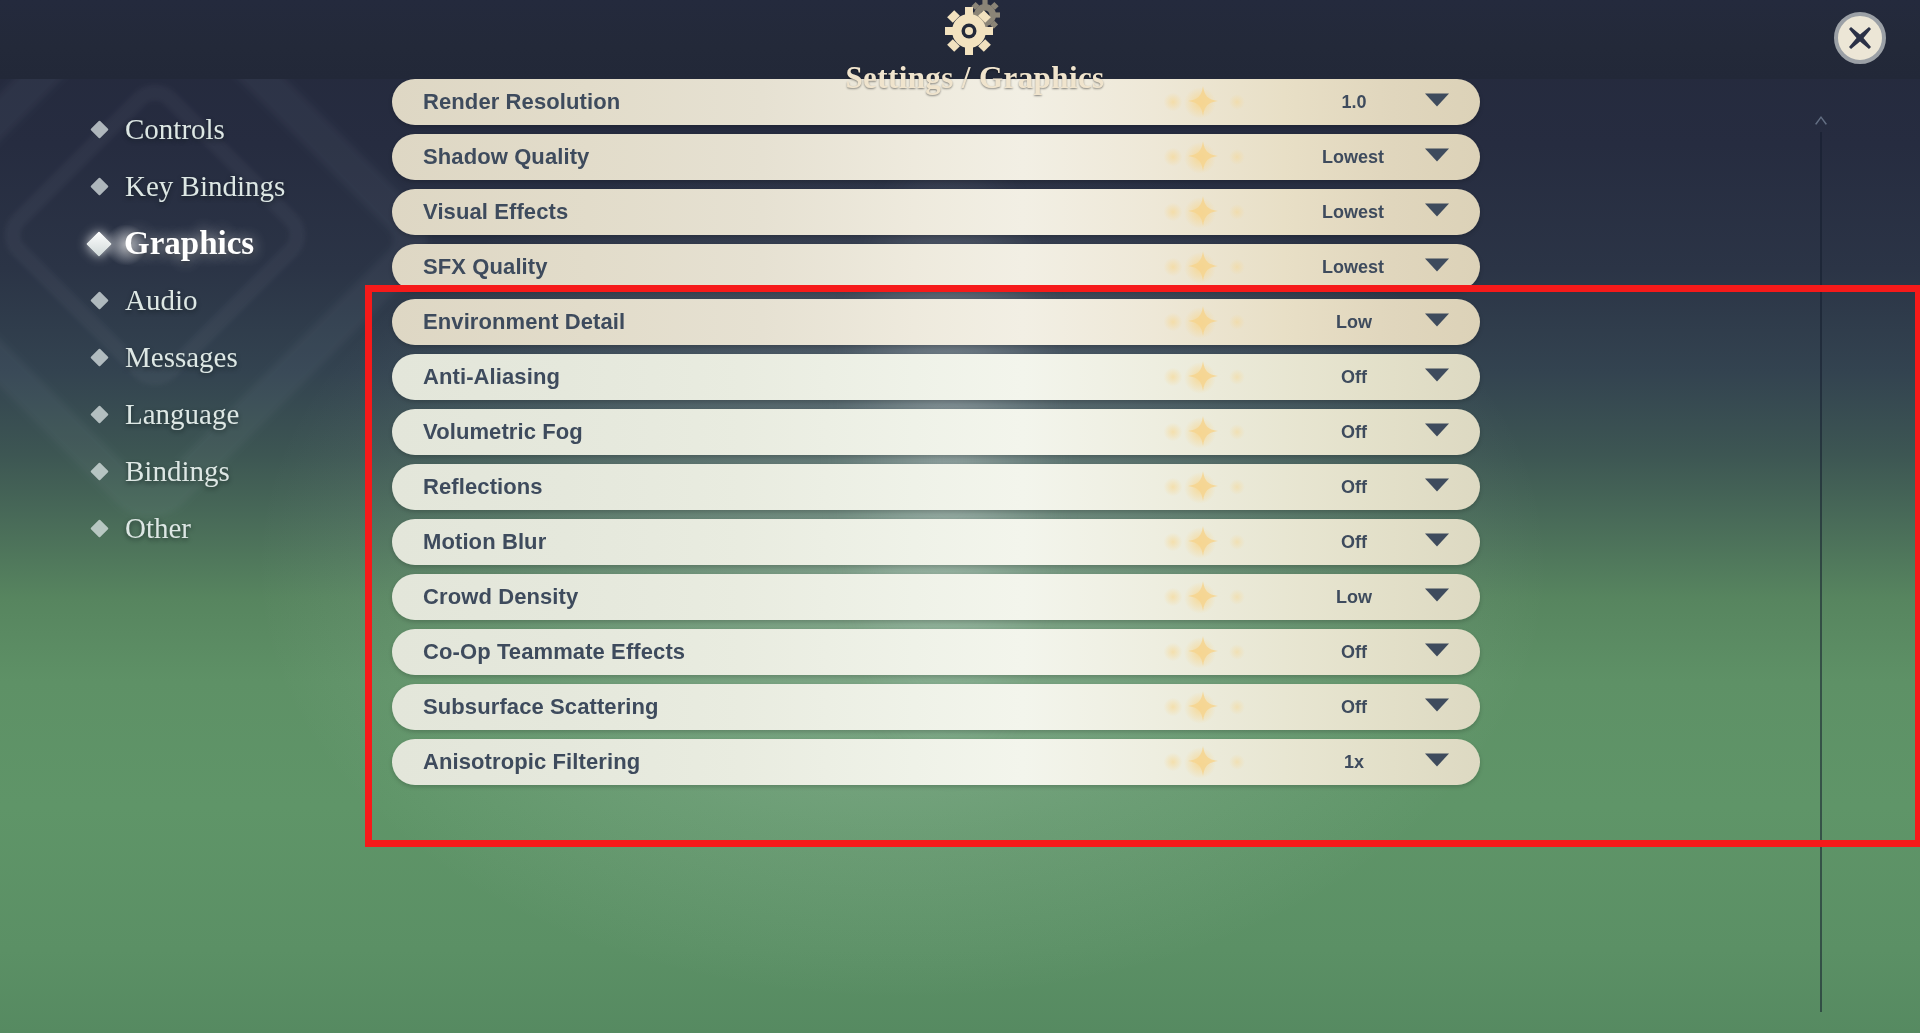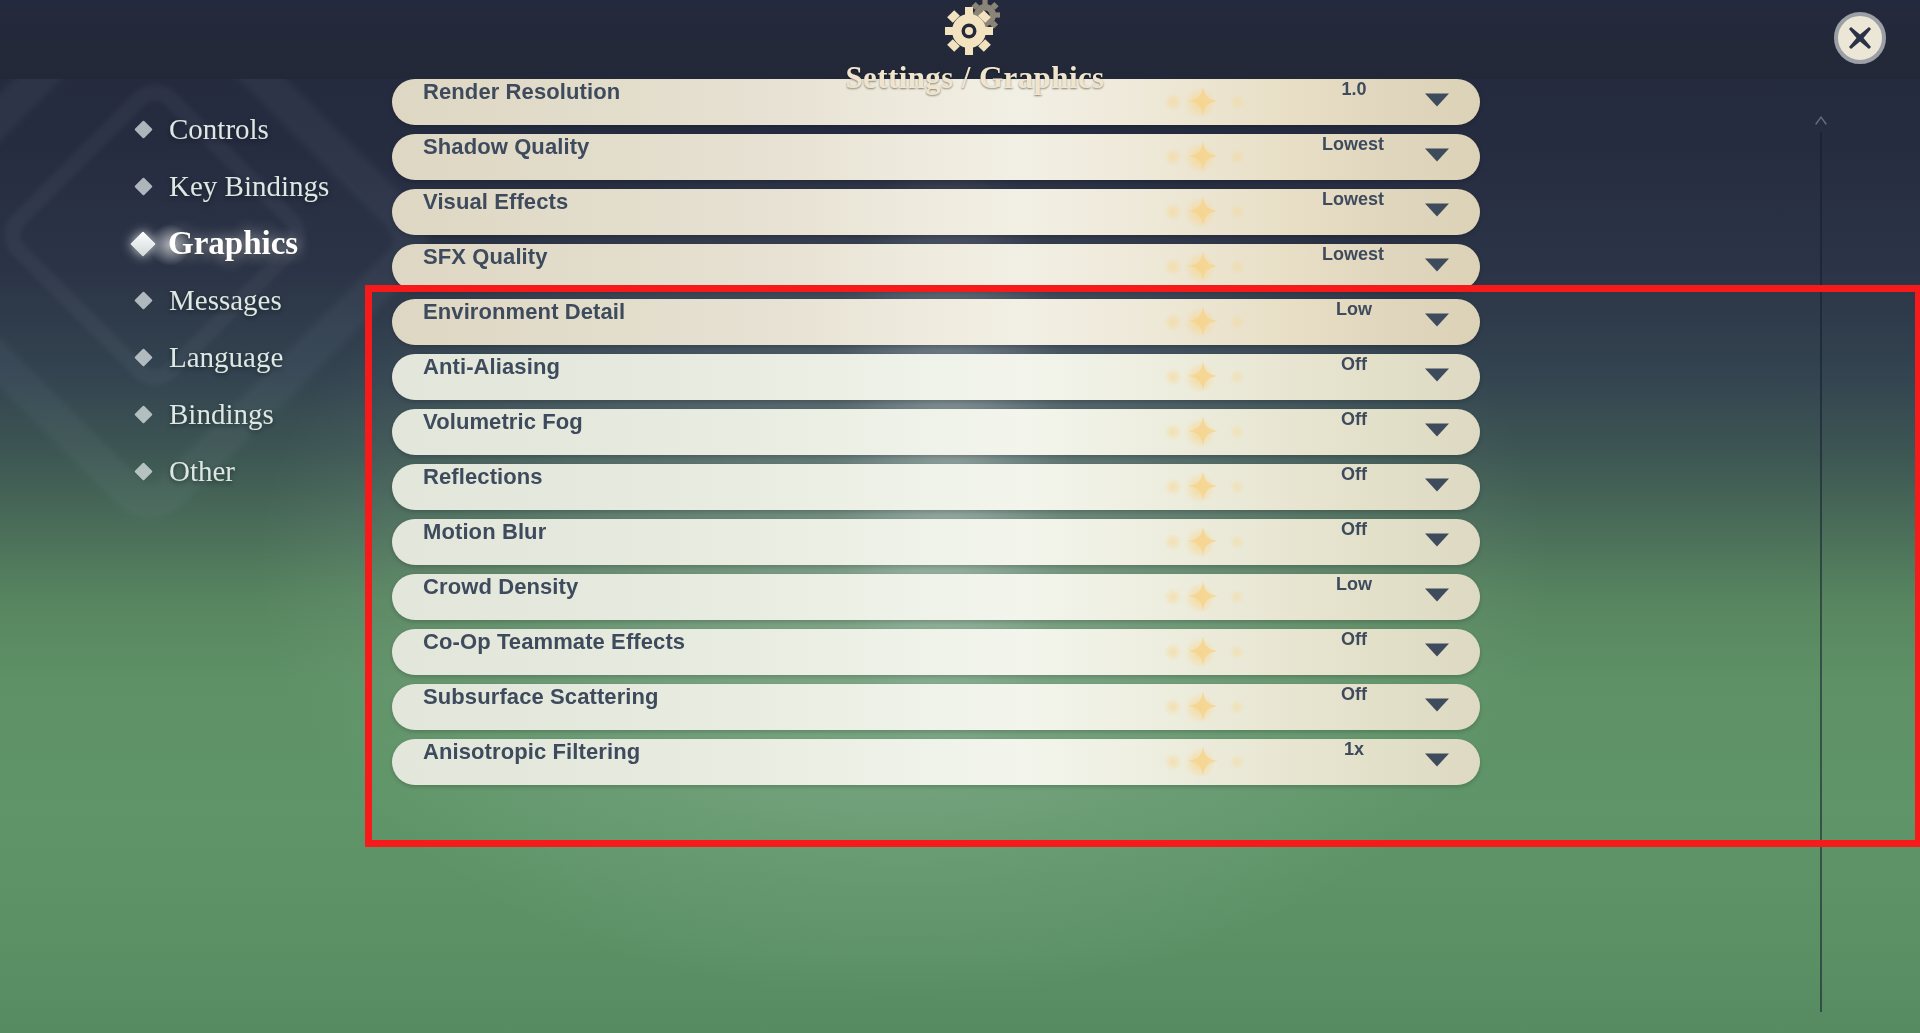--- a/index.html
+++ b/index.html
@@ -102,21 +102,20 @@
   }
   .close-btn svg { display: block; }
 
   
   .sidebar {
     position: absolute;
     left: 0; top: 79px;
     width: 385px; height: 954px;
     padding-top: 22px;
     z-index: 10;
-    margin-left: 44px;
   }
   .nav-item {
     display: flex;
     align-items: center;
     height: 57px;
     padding-left: 93px;
     cursor: pointer;
   }
   .nav-diamond {
     width: 13px; height: 13px;
@@ -166,21 +165,21 @@
     position: relative;
     height: 46px;
     margin-bottom: 9px;
     border-radius: 23px;
     background: linear-gradient(90deg,
       #ded7c4 0%, #e2dcca 18%, #e6e1d2 34%,
       #eeeadd 48%, #f2efe4 58%, #eee8d7 70%,
       #e8dfc6 82%, #e0d6bd 92%, #dcd2b8 100%);
     box-shadow: 0 2px 4px rgba(0,0,0,0.18);
     display: flex;
-    align-items: flex-start;
+    align-items: center;
     cursor: pointer;
     overflow: hidden;
   }
   
   .row .spark {
     position: absolute;
     pointer-events: none;
     background: radial-gradient(closest-side, rgba(248,214,140,0.85) 0%, rgba(248,214,140,0.0) 72%);
   }
   .row .spark.a { right: 258px; top: 2px;  width: 44px; height: 44px; }
@@ -318,20 +317,24 @@
     <div class="nav-item">
       <span class="nav-diamond"></span>
       <span class="nav-label">Key Bindings</span>
     </div>
     <div class="nav-item active">
       <span class="nav-diamond"></span>
       <span class="nav-label">Graphics</span>
     </div>
     <div class="nav-item">
       <span class="nav-diamond"></span>
+      <span class="nav-label">Audio</span>
+    </div>
+    <div class="nav-item">
+      <span class="nav-diamond"></span>
       <span class="nav-label">Messages</span>
     </div>
     <div class="nav-item">
       <span class="nav-diamond"></span>
       <span class="nav-label">Language</span>
     </div>
     <div class="nav-item">
       <span class="nav-diamond"></span>
       <span class="nav-label">Bindings</span>
     </div>

